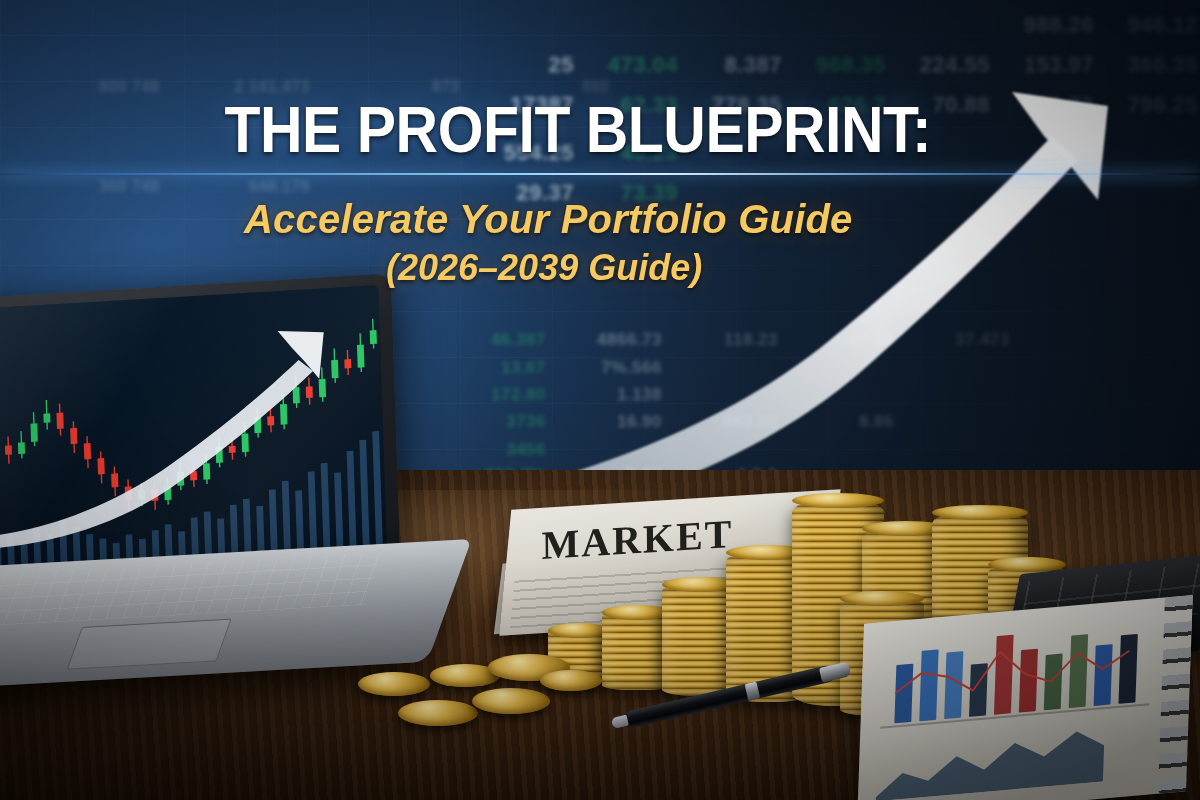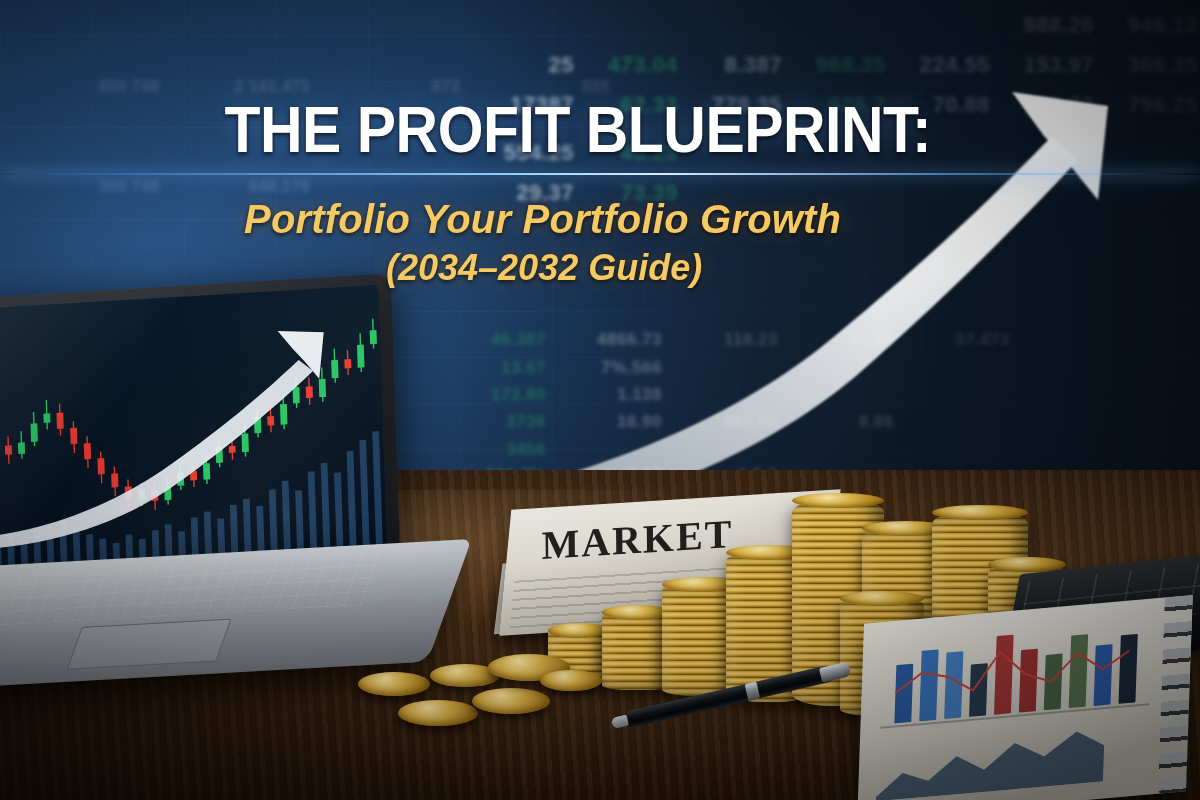--- a/index.html
+++ b/index.html
@@ -643,17 +643,17 @@
       <polygon points="0,62 26,40 52,50 80,28 108,44 138,20 168,36 200,14 228,30 228,66 0,66" fill="#2E4A66" opacity=".8"></polygon>
     </svg>
     <div class="nb-spiral"></div>
   </div>
 
   <div class="bg-vignette"></div>
 
   <div class="titleblock">
     <div class="headline">THE PROFIT BLUEPRINT:</div>
     <div class="divider"></div>
-    <div class="sub1">Portfolio Your Portfolio Growth</div>
-    <div class="sub2">(2034–2032 Guide)</div>
+    <div class="sub1">Accelerate Your Portfolio Guide</div>
+    <div class="sub2">(2026–2039 Guide)</div>
   </div>
 
 </div>
 
 </body></html>

